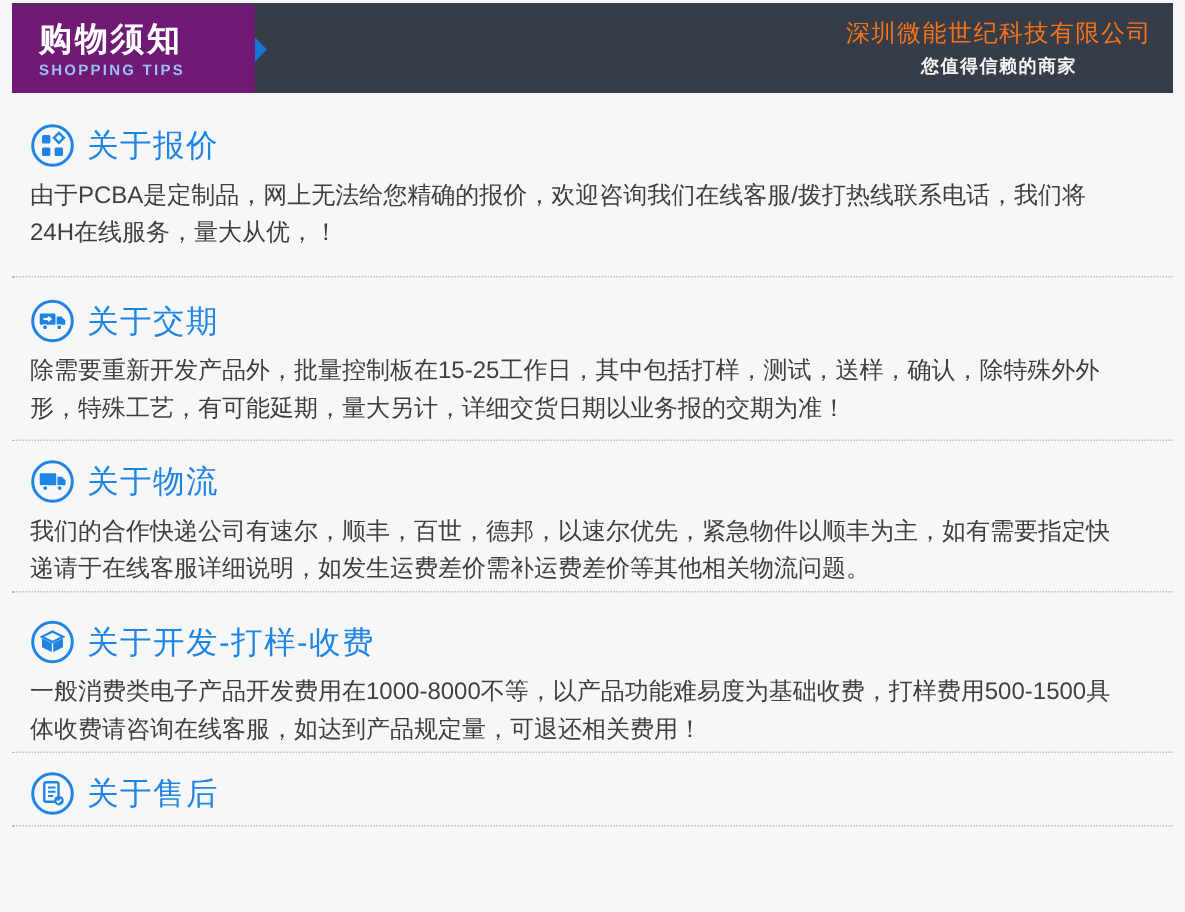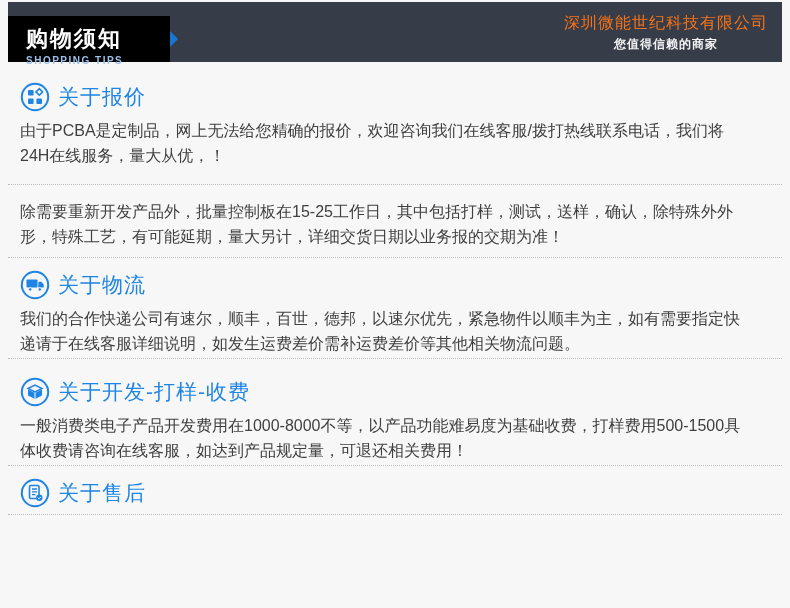--- a/index.html
+++ b/index.html
@@ -19,23 +19,23 @@
 
   
   .header {
     margin: 2px 8px 0 8px;
     height: 60px;
     background: #373d48;
     position: relative;
   }
   .ribbon {
     position: absolute;
-    left: 0; top: 14px; bottom: 0;
+    left: 0; top: 1px; bottom: 0;
     width: 162px;
-    background: #000000;
+    background: #701a75;
     padding: 10px 0 0 18px;
   }
   .ribbon-arrow {
     position: absolute;
     right: -8px; top: 50%;
     margin-top: -8px;
     width: 0; height: 0;
     border-top: 8px solid transparent;
     border-bottom: 8px solid transparent;
     border-left: 8px solid #1677d2;
@@ -142,20 +142,33 @@
           <rect x="16.4" y="16.4" width="5.6" height="5.6" rx="1" fill="#1f85e5"></rect>
         </svg>
       </span>
       <span class="sec-title">关于报价</span>
     </div>
     <div class="sec-body">由于PCBA是定制品，网上无法给您精确的报价，欢迎咨询我们在线客服/拨打热线联系电话，我们将24H在线服务，量大从优，！</div>
   </div>
   <div class="divider mt-d1"></div>
 
   <div class="section mt-s2">
+    <div class="sec-head">
+      <span class="sec-icon">
+        <svg viewBox="0 0 30 30" width="30" height="30">
+          <circle cx="15" cy="15" r="13.2" fill="none" stroke="#1f85e5" stroke-width="2"></circle>
+          <rect x="6.5" y="10" width="10.5" height="7.5" rx="0.8" fill="#1f85e5"></rect>
+          <path d="M17.8 12 h3.2 l2.5 2.6 v2.9 h-5.7 Z" fill="#1f85e5"></path>
+          <path d="M9 13.7 h4.5 M12 12.2 l1.8 1.5 l-1.8 1.5" stroke="#ffffff" stroke-width="1.3" fill="none"></path>
+          <circle cx="10" cy="19.2" r="1.7" fill="#1f85e5" stroke="#ffffff" stroke-width="0.8"></circle>
+          <circle cx="19.5" cy="19.2" r="1.7" fill="#1f85e5" stroke="#ffffff" stroke-width="0.8"></circle>
+        </svg>
+      </span>
+      <span class="sec-title">关于交期</span>
+    </div>
     <div class="sec-body">除需要重新开发产品外，批量控制板在15-25工作日，其中包括打样，测试，送样，确认，除特殊外外形，特殊工艺，有可能延期，量大另计，详细交货日期以业务报的交期为准！</div>
   </div>
   <div class="divider mt-d2"></div>
 
   <div class="section mt-s3">
     <div class="sec-head">
       <span class="sec-icon">
         <svg viewBox="0 0 30 30" width="30" height="30">
           <circle cx="15" cy="15" r="13.2" fill="none" stroke="#1f85e5" stroke-width="2"></circle>
           <rect x="6.5" y="9.5" width="11" height="8" rx="0.8" fill="#1f85e5"></rect>

